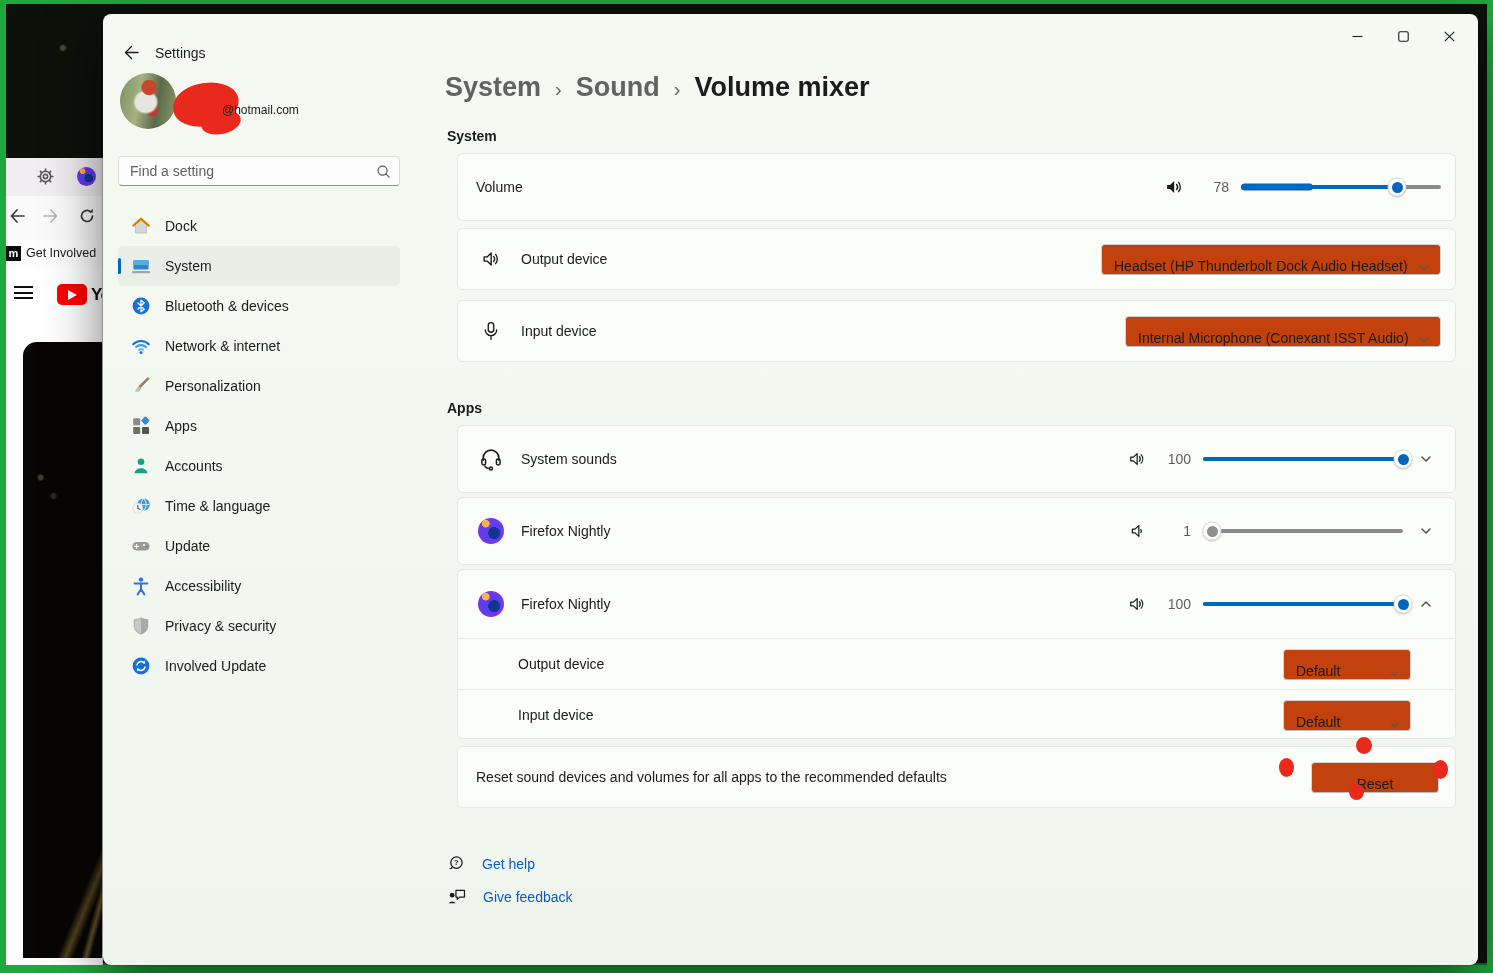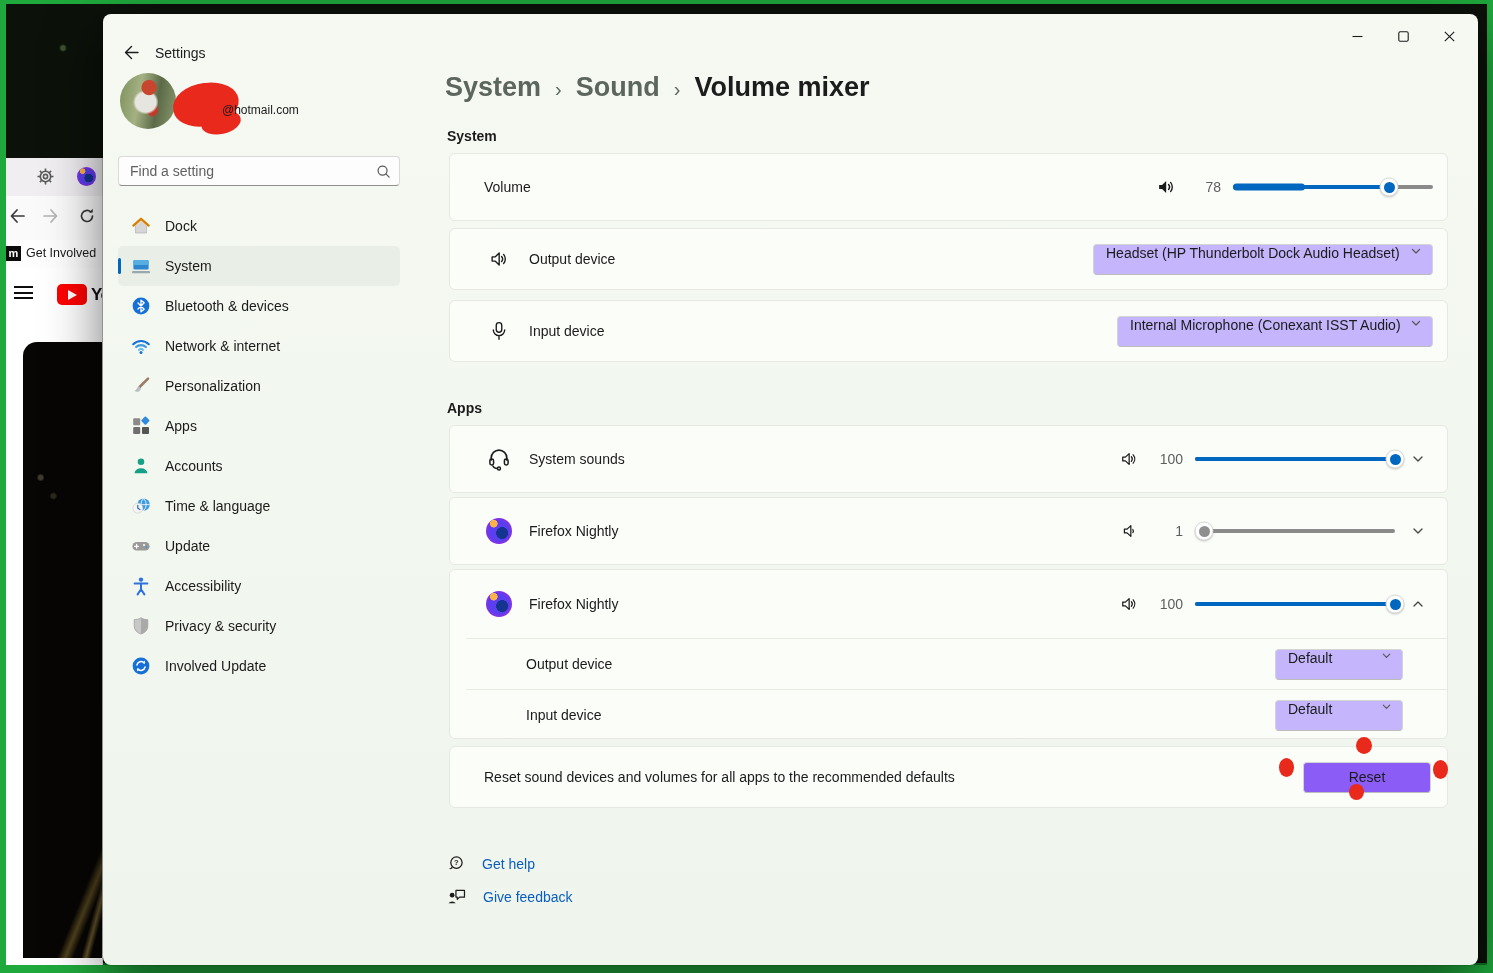--- a/index.html
+++ b/index.html
@@ -88,21 +88,21 @@
 
   
   .content { position:absolute; left:342px; top:0; width:999px; }
   .breadcrumb { position:absolute; top:58px; left:0; display:flex; align-items:center; gap:14px;
     font-size:27px; font-weight:600; }
   .crumb { color:#5d665e; cursor:pointer; }
   .crumb-sep { color:#5d665e; font-size:20px; font-weight:400; padding-top:3px; }
   .crumb-current { color:#1c1c1c; }
 
   .sec-h { position:absolute; left:2px; font-size:14px; font-weight:700; color:#1b1b1b; }
-  .card { position:absolute; left:4px; width:999px; background:#fbfdf9; border:1px solid #e6e9e2; border-radius:6px;padding-left:16px; }
+  .card { position:absolute; left:12px; width:999px; background:#fbfdf9; border:1px solid #e6e9e2; border-radius:6px; }
   .row { display:flex; align-items:center; height:100%; padding:0 14px 0 18px; }
   .row-h { display:flex; align-items:center; padding:0 14px 0 18px; }
   .lbl { font-size:14px; color:#1b1b1b; }
   .appicon { width:30px; display:flex; justify-content:center; margin-right:15px; }
   .right { margin-left:auto; display:flex; align-items:center; }
   .val { width:34px; text-align:right; font-size:14px; color:#5e5e5e; margin:0 12px 0 10px; }
 
   
   .slider { position:relative; width:200px; height:22px; cursor:pointer; }
   .slider .track { position:absolute; left:0; right:0; top:50%; height:4px; transform:translateY(-50%);
@@ -115,29 +115,29 @@
     width:19px; height:19px; transform:translate(-50%,-50%); background:#fff; border-radius:50%;
     border:1px solid #d9d9d9; box-shadow:0 1px 2px rgba(0,0,0,.18); }
   .slider .thumb::after { content:""; position:absolute; left:50%; top:50%; width:11px; height:11px;
     transform:translate(-50%,-50%); border-radius:50%; background:#0067c0; }
   .slider.graythumb .thumb::after { background:#8f8f8f; }
 
   .chev-btn { width:30px; height:30px; margin-left:8px; display:flex; align-items:center; justify-content:center;
     border-radius:4px; cursor:pointer; }
 
   
-  .dd { height:31px; background:#c4b5fd; border:1px solid #d4d4d4; border-bottom-color:#bdbdbd;
-    border-radius:4px; display:flex; align-items:flex-start; justify-content:space-between;
+  .dd { height:31px; background:#c2410c; border:1px solid #d4d4d4; border-bottom-color:#bdbdbd;
+    border-radius:4px; display:flex; align-items:flex-end; justify-content:space-between;
     padding:0 10px 0 12px; font-size:14px; color:#1b1b1b; cursor:pointer; }
 
   .subrow { height:51px; border-top:1px solid #e9ebe3; display:flex; align-items:center;
     padding:0 44px 0 60px; }
 
-  .reset-btn { width:128px; height:31px; background:#8b5cf6; border:1px solid #d4d4d4; border-bottom-color:#bdbdbd;
-    border-radius:4px; font-size:14px; color:#1b1b1b; display:flex; align-items:center; justify-content:center;
+  .reset-btn { width:128px; height:31px; background:#c2410c; border:1px solid #d4d4d4; border-bottom-color:#bdbdbd;
+    border-radius:4px; font-size:14px; color:#1b1b1b; display:flex; align-items:flex-end; justify-content:center;
     cursor:pointer; }
 
   .dot { position:absolute; background:#e8291c; border-radius:50%; }
 
   .flink { position:absolute; display:flex; align-items:center; gap:17px; cursor:pointer; }
   .flink .txt { font-size:14px; color:#0a5dc0; }
 
   svg { display:block; }
 </style>
 </head>

